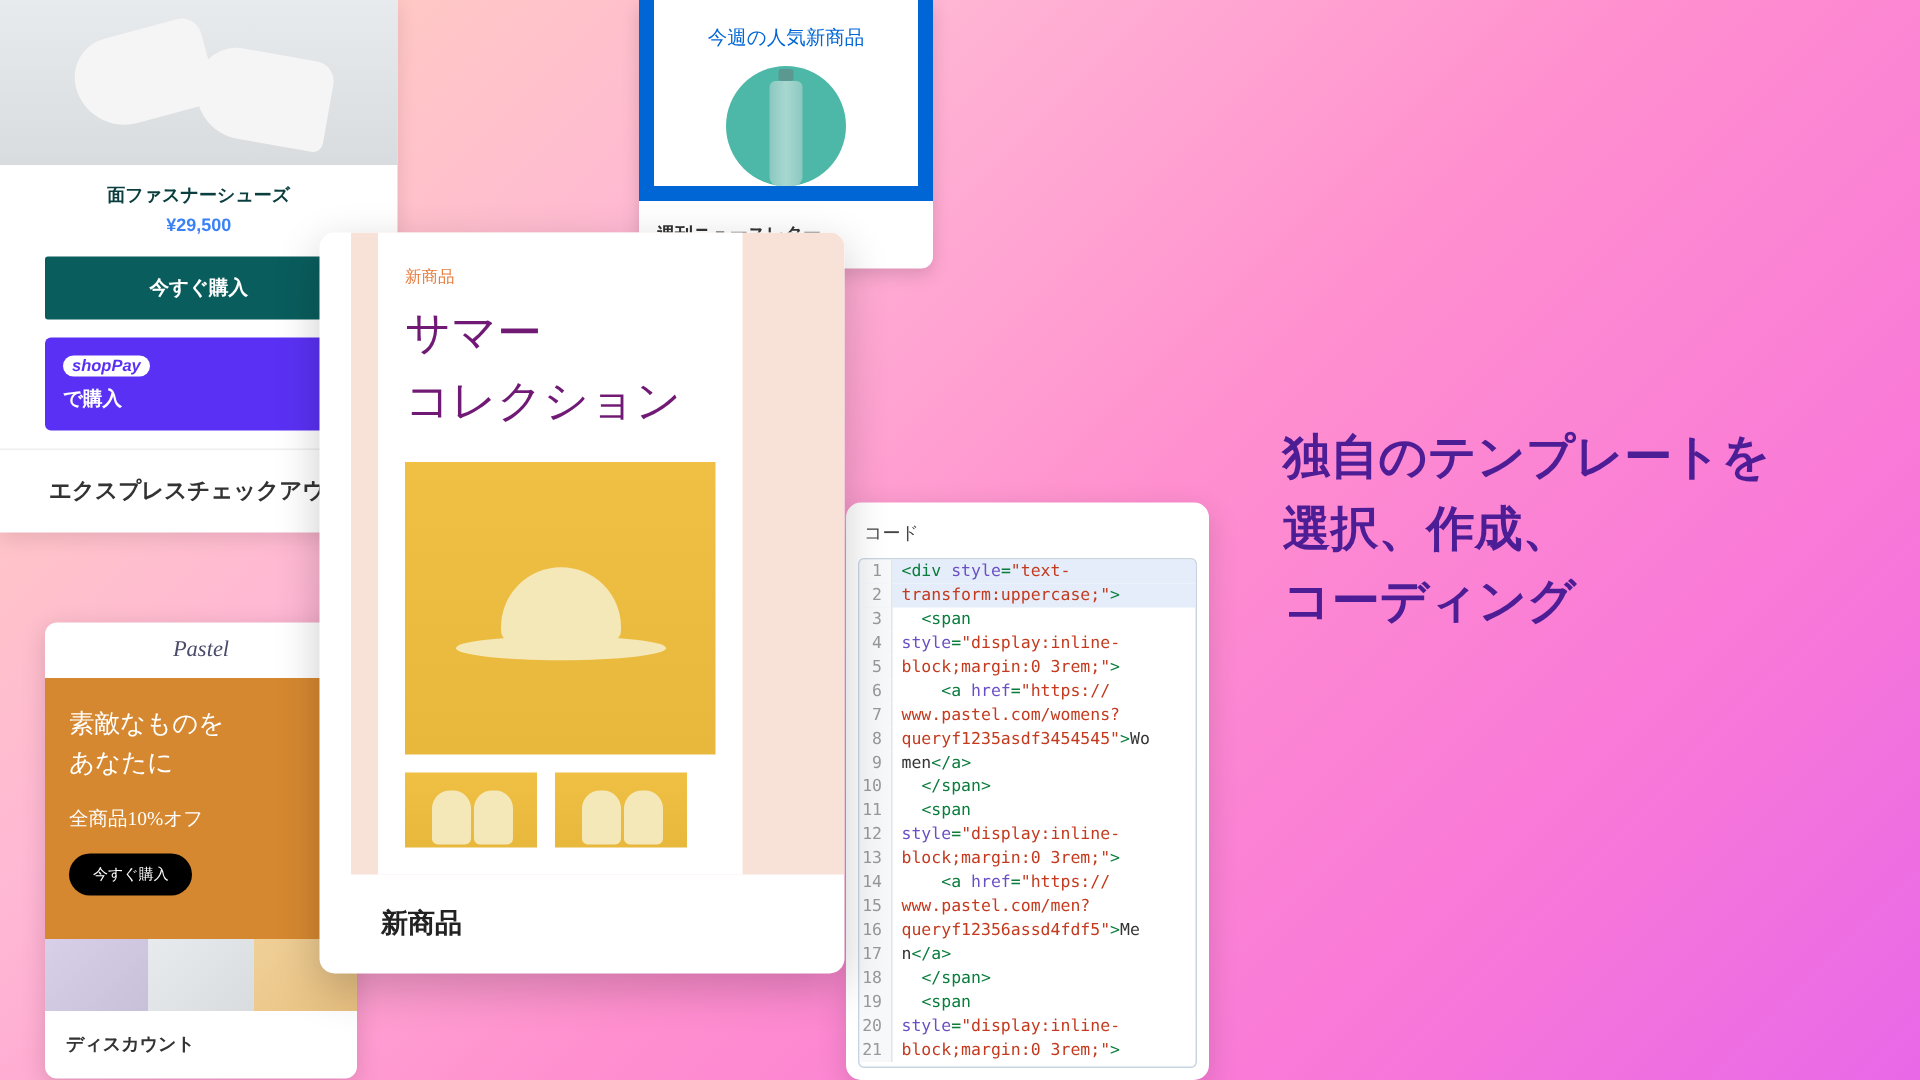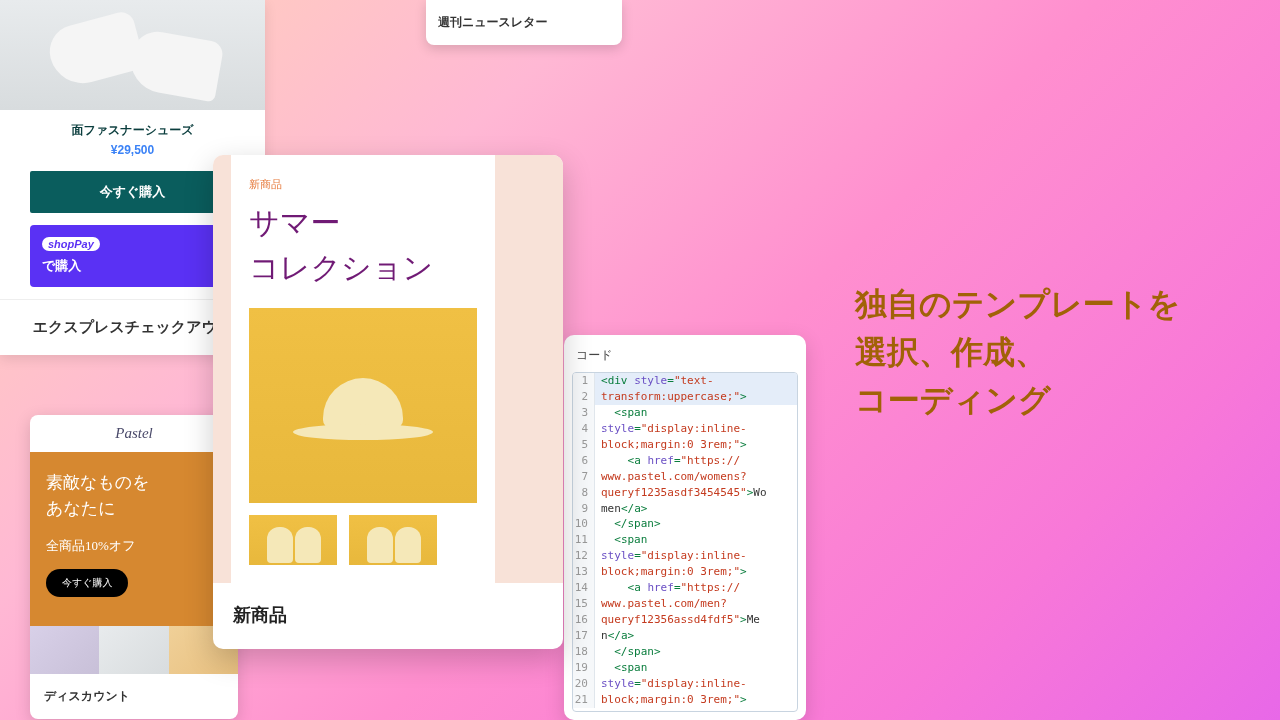--- a/index.html
+++ b/index.html
@@ -12,21 +12,21 @@
   overflow: hidden;
 }
 
 
 .headline {
   position: absolute;
   left: 855px;
   top: 280px;
   font-size: 32px;
   font-weight: 700;
-  color: #a16207;
+  color: #4c1d95;
   line-height: 1.5;
 }
 
 
 .card-shoes {
   position: absolute;
   left: 0;
   top: 0;
   width: 265px;
   background: #fff;
@@ -161,20 +161,21 @@
 .card-summer {
   position: absolute;
   left: 213px;
   top: 155px;
   width: 350px;
   background: #fff;
   border-radius: 10px;
   box-shadow: 0 10px 30px rgba(0,0,0,0.2);
   overflow: hidden;
   z-index: 5;
+  padding-left: 21px;
 }
 .summer-top {
   background: #f8e2d8;
   padding: 0 18px;
 }
 .summer-content {
   background: #fff;
   margin: 0 50px 0 0;
   padding: 22px 18px 18px;
 }
@@ -368,20 +369,27 @@
   </div>
   <div class="btn-buy">今すぐ購入</div>
   <div class="btn-shoppay">
     <span class="shoppay-logo">shopPay</span>
     <span>で購入</span>
   </div>
   <div class="express-label">エクスプレスチェックアウト</div>
 </div>
 
 <div class="card-newsletter">
+  <div class="news-inner">
+    <div class="news-title">今週の人気新商品</div>
+    <div class="bottle-wrap">
+      <div class="bottle-circle"></div>
+      <div class="bottle"></div>
+    </div>
+  </div>
   <div class="news-footer">週刊ニュースレター</div>
 </div>
 
 <div class="card-summer">
   <div class="summer-top">
     <div class="summer-content">
       <div class="summer-tag">新商品</div>
       <div class="summer-heading">
         <div>サマー</div>
         <div>コレクション</div>

